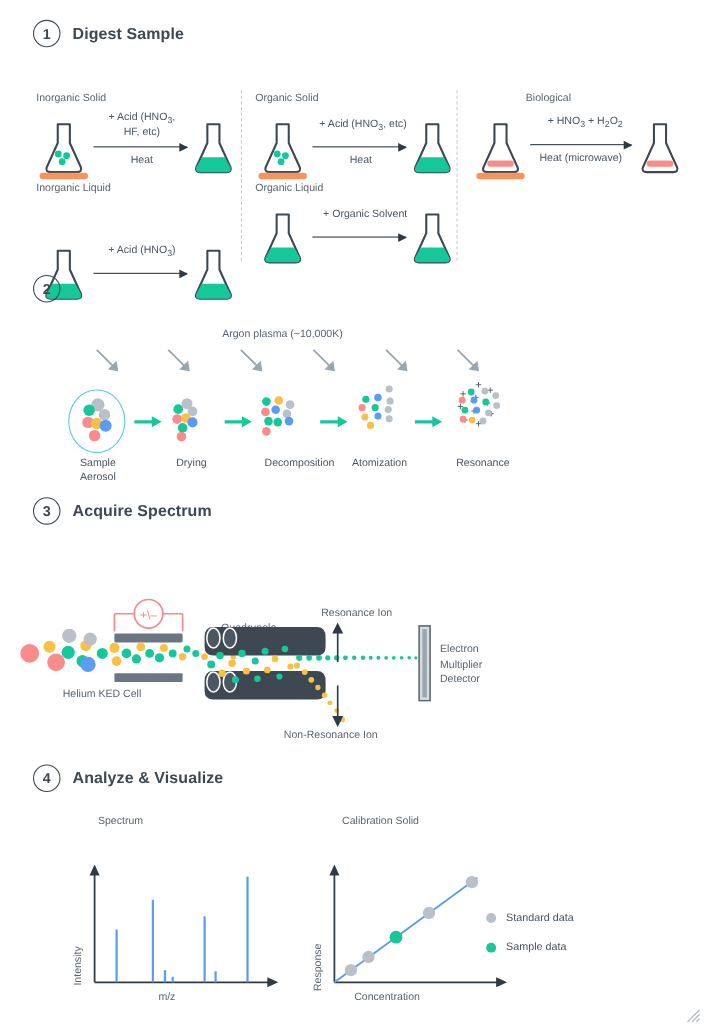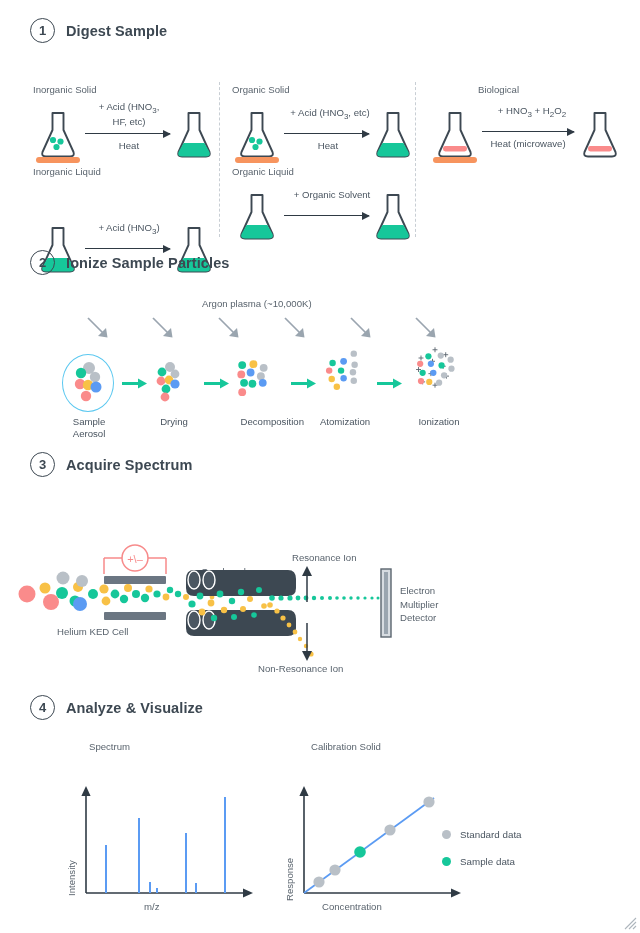--- a/index.html
+++ b/index.html
@@ -185,21 +185,20 @@
           <rect x="9" y="36" width="24" height="5.5" rx="2.4" fill="#fa8b8b"></rect>
         </svg>
       </div>
     </div>
   </div>
 </section>
 
 <section class="step" id="step2">
   <div class="step-head">
     <div class="step-num">2</div>
-    <div class="step-title">Ionize Sample Particles</div>
   </div>
 
   <div class="s2wrap">
     <div class="lbl" style="left:202px; top:10px;">Argon plasma (~10,000K)</div>
 
     <svg class="plasma-arrow" style="left:85px; top:27px;" viewBox="0 0 28 28">
       <path d="M3 3 L19 19" stroke="#9aa5af" stroke-width="1.7"></path>
       <path d="M22.5 22.5 L13 21 L21 13 Z" fill="#9aa5af"></path>
     </svg>
     <svg class="plasma-arrow" style="left:150px; top:27px;" viewBox="0 0 28 28">
@@ -319,21 +318,21 @@
       <circle cx="28" cy="24" r="3.8" fill="#5b9bf3"></circle>
       <circle cx="41" cy="26" r="3.8" fill="#16c79a"></circle>
       <circle cx="53" cy="30" r="3.8" fill="#b9c0c7"></circle>
       <circle cx="18" cy="35" r="3.8" fill="#16c79a"></circle>
       <circle cx="31" cy="35" r="3.8" fill="#5b9bf3"></circle>
       <circle cx="44" cy="38" r="3.8" fill="#b9c0c7"></circle>
       <circle cx="16" cy="45" r="3.8" fill="#fa8b8b"></circle>
       <circle cx="26" cy="46" r="3.8" fill="#f8c146"></circle>
       <circle cx="38" cy="47" r="3.8" fill="#b9c0c7"></circle>
     </svg>
-    <div class="stage-lbl" style="left:400px; top:128px; width:78px;">Ionization</div>
+    <div class="stage-lbl" style="left:400px; top:128px; width:78px;">Resonance</div>
   </div>
 </section>
 
 <section class="step" id="step3">
   <div class="step-head">
     <div class="step-num">3</div>
     <div class="step-title">Acquire Spectrum</div>
   </div>
 
   <div class="s3wrap">

